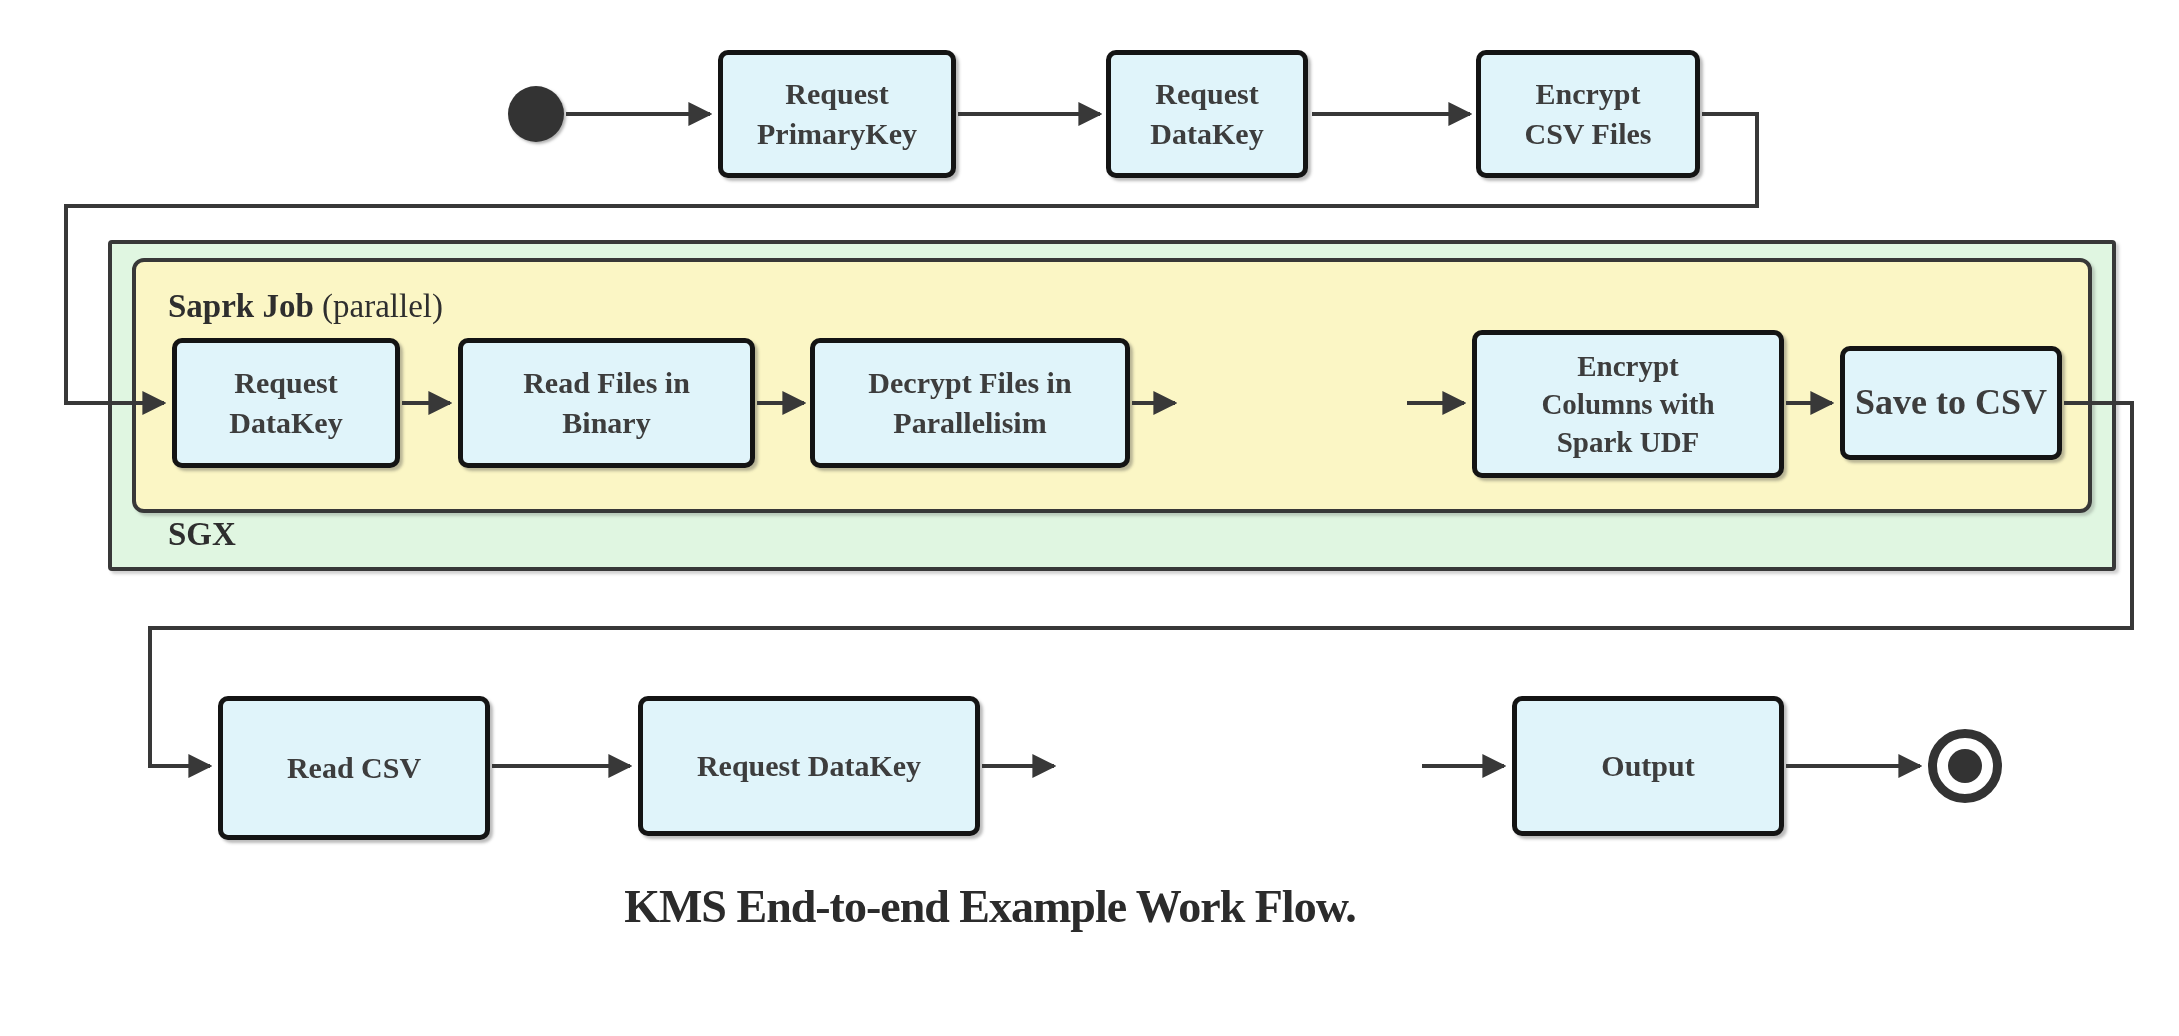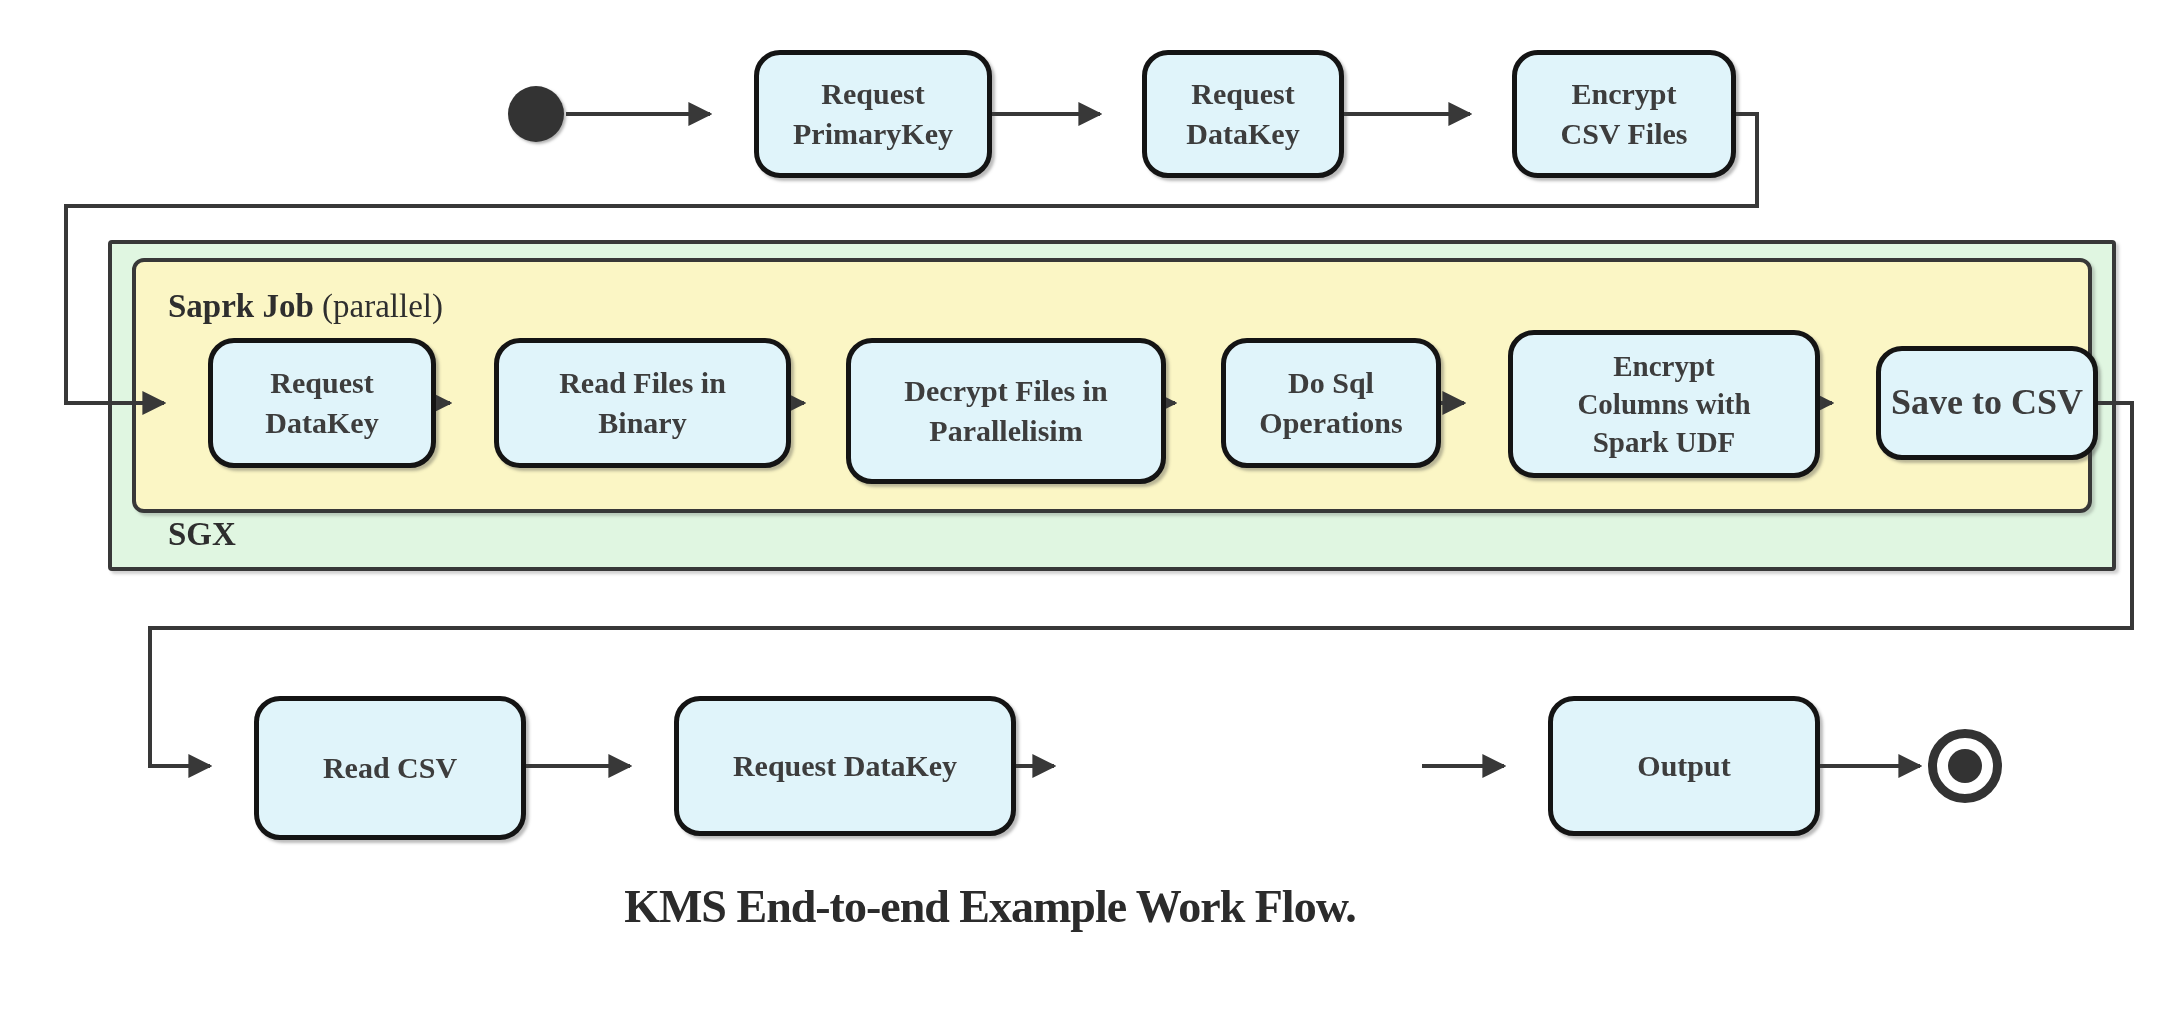--- a/index.html
+++ b/index.html
@@ -11,26 +11,25 @@
   .edge{stroke:var(--edge,#383838);stroke-width:4;fill:none;}
   .arrowhead{fill:var(--edge,#383838);}
   .container-box{position:absolute;border:4px solid var(--edge,#383838);
     box-shadow:3px 3px 3px rgba(70,70,70,0.25);}
   .sgx{background:var(--sgx-fill,#e0f6e1);border-radius:4px;}
   .spark{background:var(--spark-fill,#fbf6c5);border-radius:12px;}
   .container-label{position:absolute;color:#2e2e2e;font-weight:bold;font-size:33px;line-height:1.1;}
   .container-label .qualifier{font-weight:400;}
   .node{
     position:absolute;background:var(--node-fill,#e0f4fa);
-    border:5px solid var(--node-border,#141414);border-radius:26px;
+    border:5px solid var(--node-border,#141414);border-radius:10px;
     display:flex;align-items:center;justify-content:center;text-align:center;
     font-weight:bold;font-size:30px;line-height:1.32;color:#3d3d3d;
     white-space:pre-line;box-shadow:3px 3px 3px rgba(60,60,60,0.35);
     box-sizing:border-box;
-    margin-left:36px;
   }
   .start-node{
     position:absolute;width:56px;height:56px;border-radius:50%;
     background:#333333;box-shadow:2px 2px 3px rgba(60,60,60,0.4);
   }
   .end-node{
     position:absolute;width:74px;height:74px;border-radius:50%;
     border:9px solid #333333;box-sizing:border-box;background:#ffffff;
     display:flex;align-items:center;justify-content:center;
   }
@@ -83,24 +82,22 @@
 PrimaryKey</div>
   <div class="node" style="left:1106px;top:50px;width:202px;height:128px">Request
 DataKey</div>
   <div class="node" style="left:1476px;top:50px;width:224px;height:128px">Encrypt
 CSV Files</div>
 
   <div class="node" style="left:172px;top:338px;width:228px;height:130px">Request
 DataKey</div>
   <div class="node" style="left:458px;top:338px;width:297px;height:130px">Read Files in
 Binary</div>
-  <div class="node" style="left:810px;top:338px;width:320px;height:146px">Decrypt Files in
+  <div class="node" style="left:810px;top:338px;width:320px;height:130px">Decrypt Files in
 Parallelisim</div>
-  <div class="node" style="left:1185px;top:338px;width:220px;height:130px">Do Sql
-Operations</div>
   <div class="node" style="left:1472px;top:330px;width:312px;height:148px;font-size:29px">Encrypt
 Columns with
 Spark UDF</div>
   <div class="node" style="left:1840px;top:346px;width:222px;height:114px;font-size:36px">Save to CSV</div>
 
   <div class="node" style="left:218px;top:696px;width:272px;height:144px">Read CSV</div>
   <div class="node" style="left:638px;top:696px;width:342px;height:140px">Request DataKey</div>
   <div class="node" style="left:1512px;top:696px;width:272px;height:140px">Output</div>
 
   <div class="end-node" style="left:1928px;top:729px">

